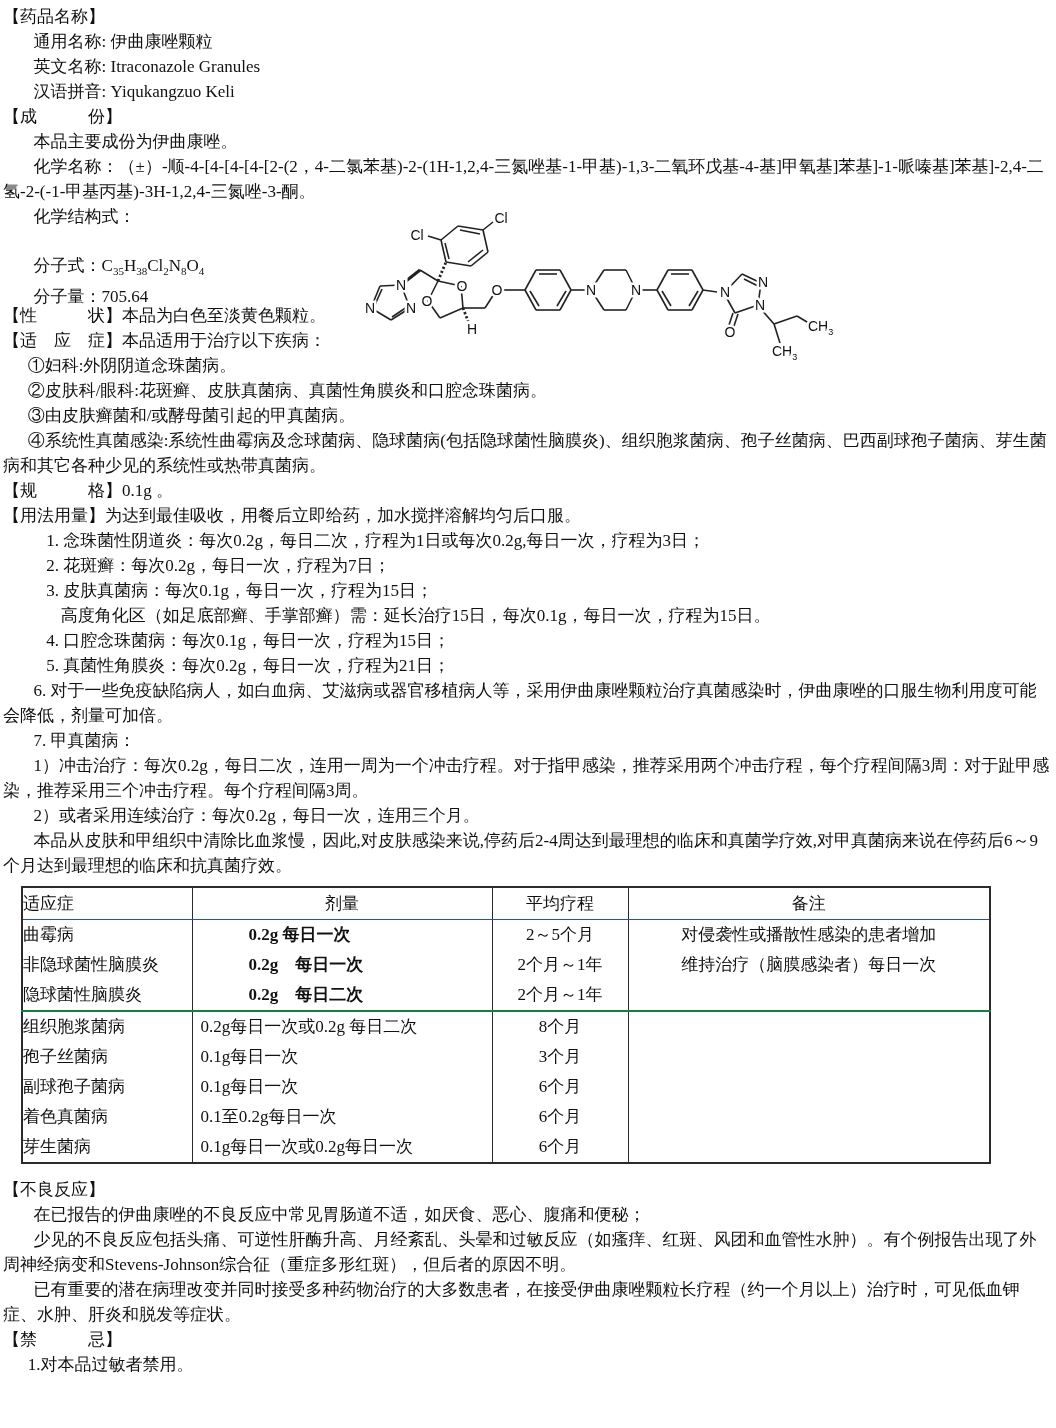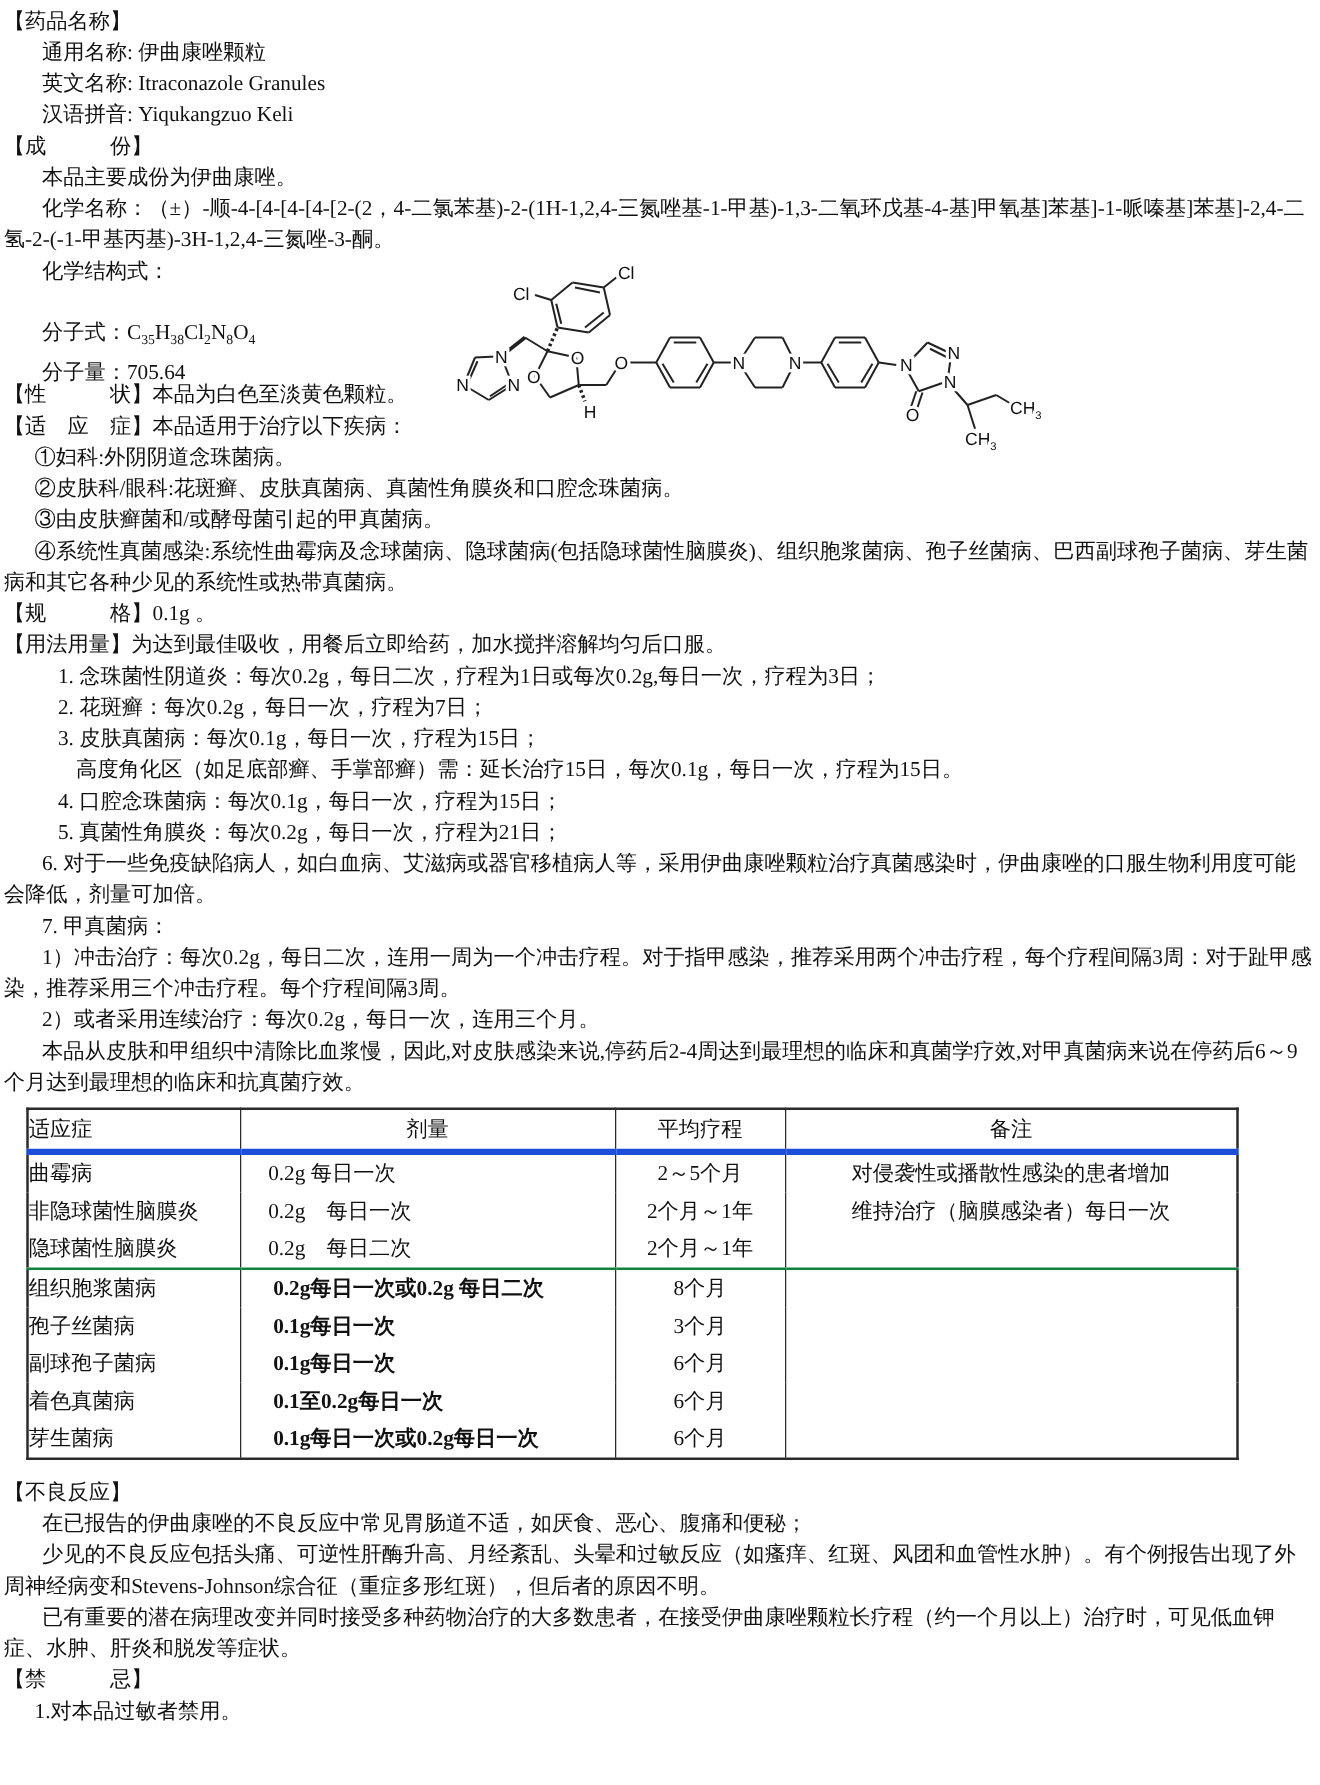--- a/index.html
+++ b/index.html
@@ -36,26 +36,26 @@
   table.dose{
     border-collapse:collapse;table-layout:fixed;width:968px;
     margin:8px 0 13px 18px;font-size:17px;
   }
   table.dose th, table.dose td{
     border-left:1px solid #2b2b2b;border-right:1px solid #2b2b2b;
     padding:0;line-height:30px;height:30px;vertical-align:middle;
     overflow:hidden;white-space:nowrap;font-weight:normal;
   }
   table.dose{border:2px solid #2b2b2b;}
-  table.dose thead th{border-bottom:5px solid #1d4ed8;height:31px;line-height:31px;}
+  table.dose thead th{border-bottom:1px solid #1d4ed8;height:31px;line-height:31px;}
   td.c0, th.h0{text-align:left;padding-left:13px;}
   th.h1, th.h2, th.h3{text-align:center;}
   td.c1{text-align:left;}
-  td.c1.pad-a{padding-left:22px;}
-  td.c1.pad-b{padding-left:26px;font-weight:bold;}
+  td.c1.pad-a{padding-left:56px;font-weight:bold;}
+  td.c1.pad-b{padding-left:8px;}
   td.c2, td.c3{text-align:center;}
   tr.gsep1 td{border-bottom:3px solid #444;}
   tr.gsep2 td{border-bottom:2px solid #15803d;}
 </style>
 </head>
 <body>
 
 <div id="top-block">
     <p class="ln head">【药品名称】</p>
     <p class="ln ind">通用名称: 伊曲康唑颗粒</p>

